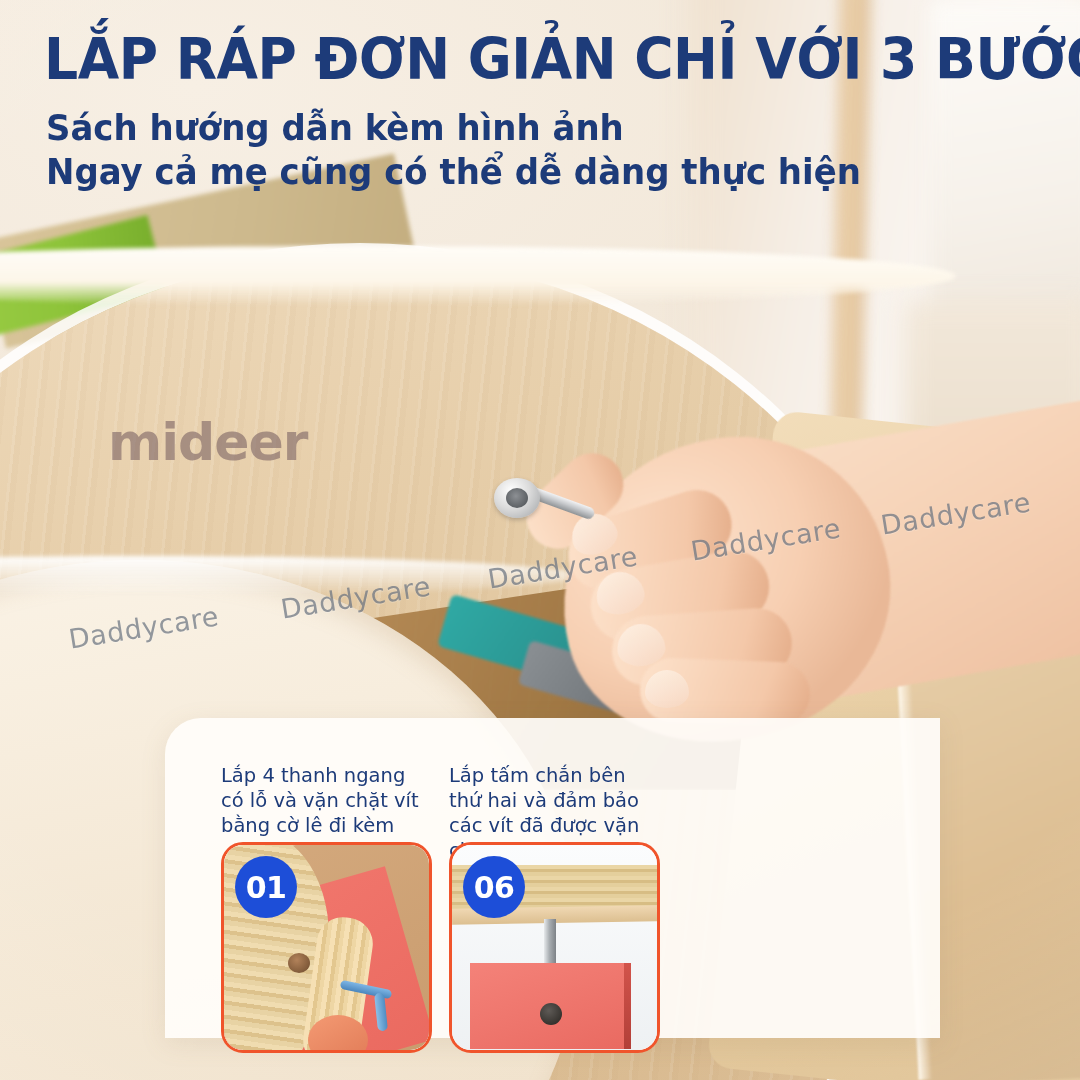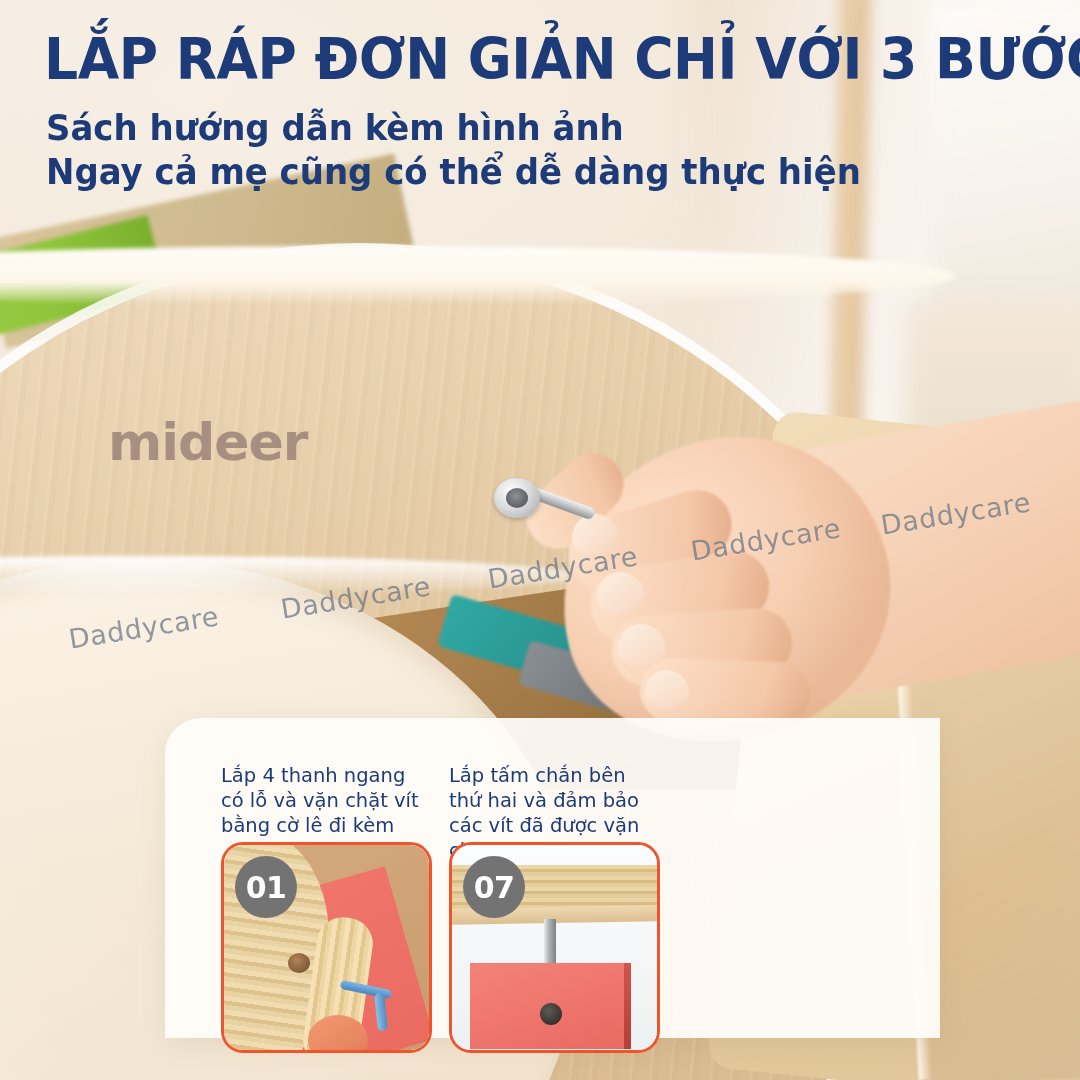--- a/index.html
+++ b/index.html
@@ -236,21 +236,21 @@
     color:#1d3b79;font-size:19.5px;line-height:1.28;font-weight:400;
     height:78px;
   }
   .thumb-box{
     position:relative;width:205px;height:205px;
     border:3px solid #f0542b;border-radius:22px;overflow:hidden;
     background:#fff;
   }
   .badge{
     position:absolute;left:11px;top:11px;width:62px;height:62px;border-radius:50%;
-    background:#737373;color:#fff;font-size:30px;font-weight:bold;
+    background:#1d4ed8;color:#fff;font-size:30px;font-weight:bold;
     display:flex;align-items:center;justify-content:center;z-index:5;
     letter-spacing:-.5px;
   }
 
   
   .t1-bg{position:absolute;inset:0;background:linear-gradient(180deg,#fdfdfd 0%,#f6f6f6 100%);}
   .t1-tan{position:absolute;left:58px;top:-10px;width:230px;height:230px;
     background:linear-gradient(160deg,#d3a87c 0%,#c79a6c 100%);transform:rotate(-6deg);}
   .t1-red{position:absolute;left:-30px;top:48px;width:220px;height:180px;
     background:linear-gradient(160deg,#f2786e 0%,#ea6a60 100%);transform:rotate(-16deg);}
@@ -385,20 +385,20 @@
       <div class="step">
         <div class="step-caption">Lắp tấm chắn bên thứ hai và đảm bảo các vít đã được vặn chặt</div>
         <div class="thumb-box">
           <div class="t3-bg"></div>
           <div class="t3-ply"></div>
           <div class="t3-shelf"></div>
           <div class="t3-rod"></div>
           <div class="t3-red"></div>
           <div class="t3-redside"></div>
           <div class="t3-hole"></div>
-          <div class="badge">07</div>
+          <div class="badge">06</div>
         </div>
       </div>
 
     </div>
   </div>
 
 </div>
 
 </body></html>

